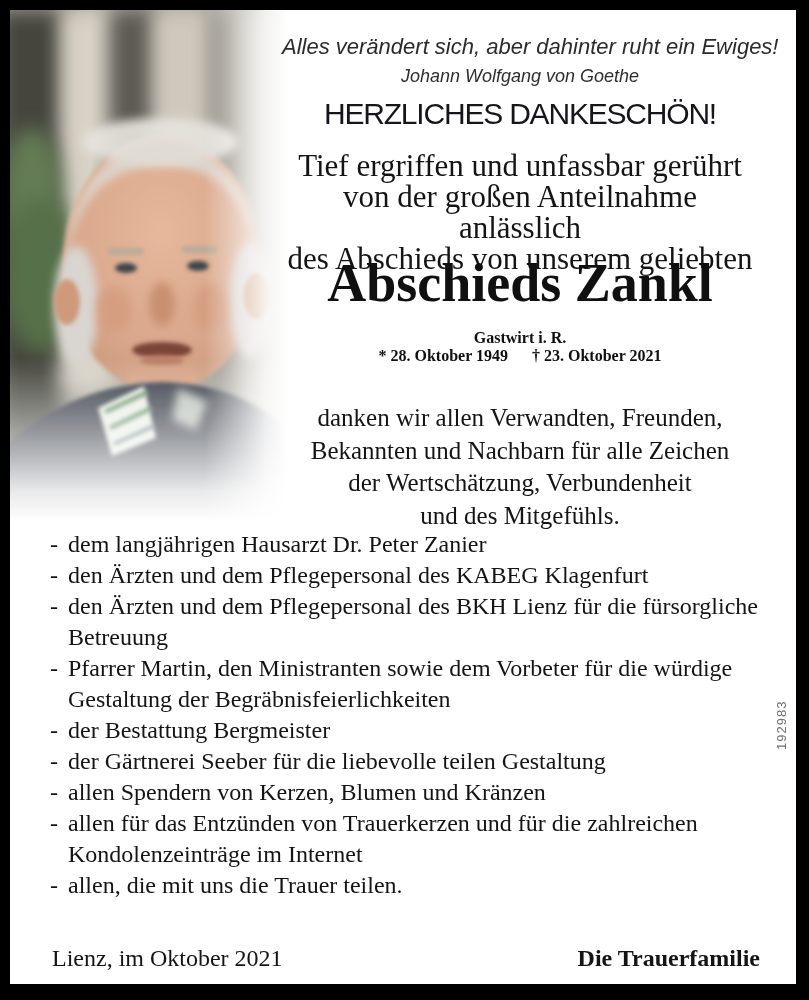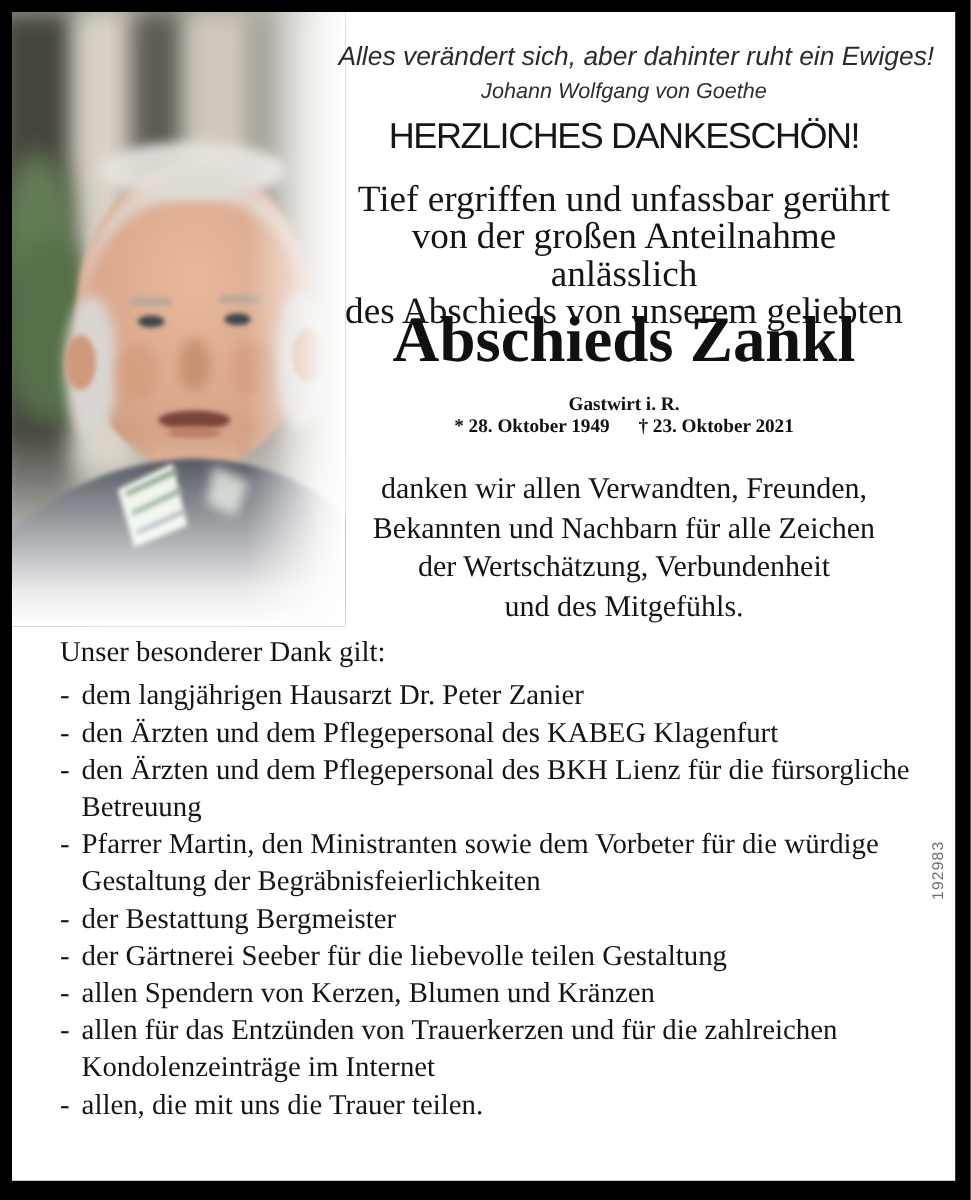--- a/index.html
+++ b/index.html
@@ -56,21 +56,21 @@
   .dtitle{
     position:absolute;left:0;top:315px;width:476px;
     font-weight:700;font-size:16px;line-height:26px;color:#101010;
   }
   .dates{
     position:absolute;left:0;top:337px;width:476px;
     font-weight:700;font-size:16px;color:#101010;white-space:nowrap;
   }
   .dates span{margin:0 12px;}
   .message{
-    position:absolute;left:0;top:382px;width:476px;
+    position:absolute;left:0;top:392px;width:476px;
     font-size:25px;line-height:32.5px;white-space:pre-line;color:#141414;
   }
   
   .thanks{
     position:absolute;left:40px;top:519px;width:724px;
     font-size:24px;line-height:31px;color:#141414;text-align:left;
   }
   .thanks-heading{margin:0 0 5px 0;}
   .li{display:flex;align-items:flex-start;}
   .li .dash{width:18px;flex:0 0 18px;}
@@ -178,21 +178,20 @@
       <div class="dates">
         <span>* 28. Oktober 1949</span><span>† 23. Oktober 2021</span>
       </div>
       <div class="message">danken wir allen Verwandten, Freunden,
 Bekannten und Nachbarn für alle Zeichen
 der Wertschätzung, Verbundenheit
 und des Mitgefühls.</div>
     </div>
 
     <div class="thanks">
-      <div class="thanks-heading">Unser besonderer Dank gilt:</div>
       <div class="li">
           <span class="dash">-</span>
           <span class="txt">dem langjährigen Hausarzt Dr. Peter Zanier</span>
         </div>
       <div class="li">
           <span class="dash">-</span>
           <span class="txt">den Ärzten und dem Pflegepersonal des KABEG Klagenfurt</span>
         </div>
       <div class="li">
           <span class="dash">-</span>
@@ -217,17 +216,21 @@
       <div class="li">
           <span class="dash">-</span>
           <span class="txt">allen für das Entzünden von Trauerkerzen und für die zahlreichen Kondolenzeinträge im Internet</span>
         </div>
       <div class="li">
           <span class="dash">-</span>
           <span class="txt">allen, die mit uns die Trauer teilen.</span>
         </div>
     </div>
 
+    <div class="footer">
+      <span>Lienz, im Oktober 2021</span>
+      <span class="sig">Die Trauerfamilie</span>
+    </div>
 
     <div class="code">192983</div>
 
   </div>
 </div>
 
 </body></html>

